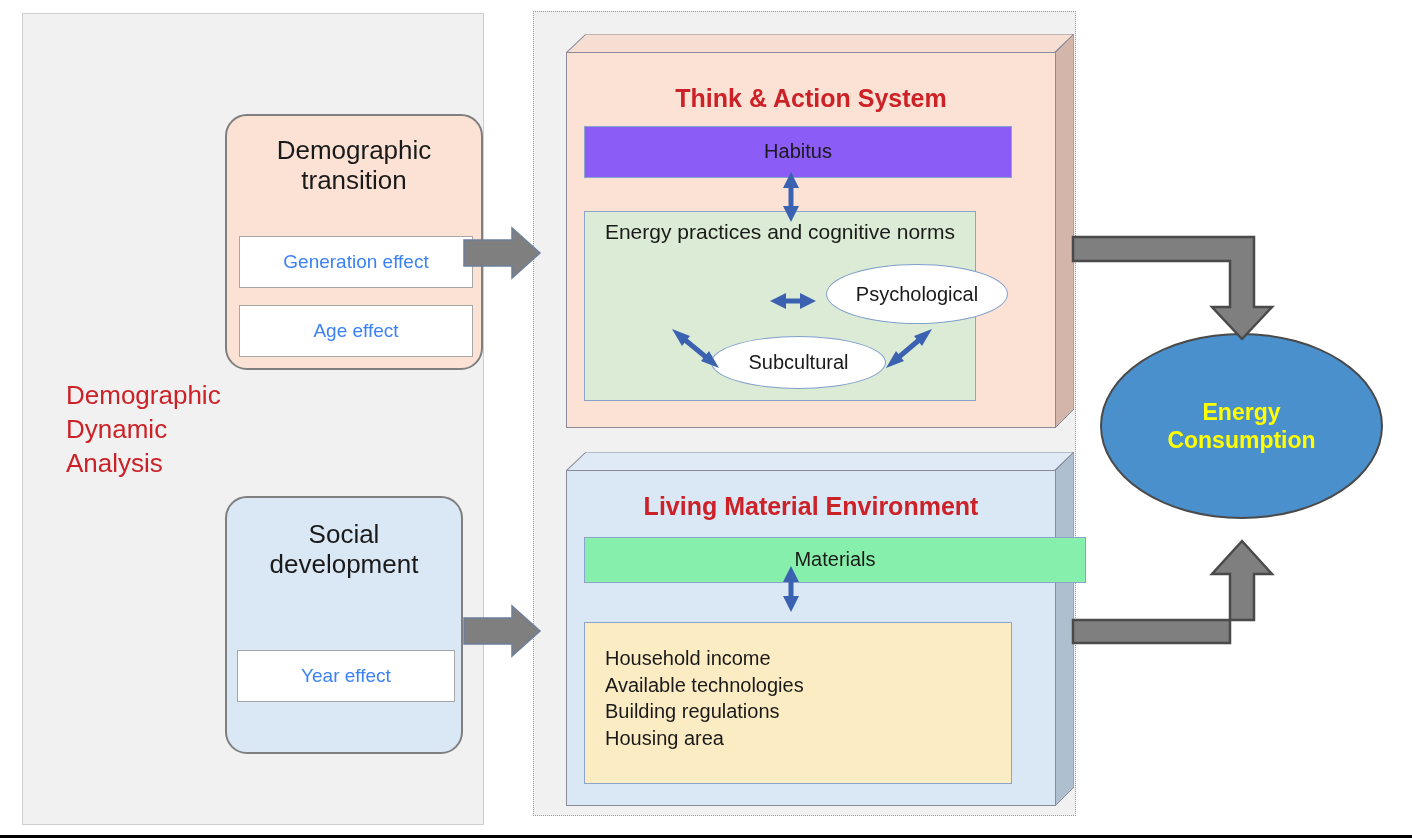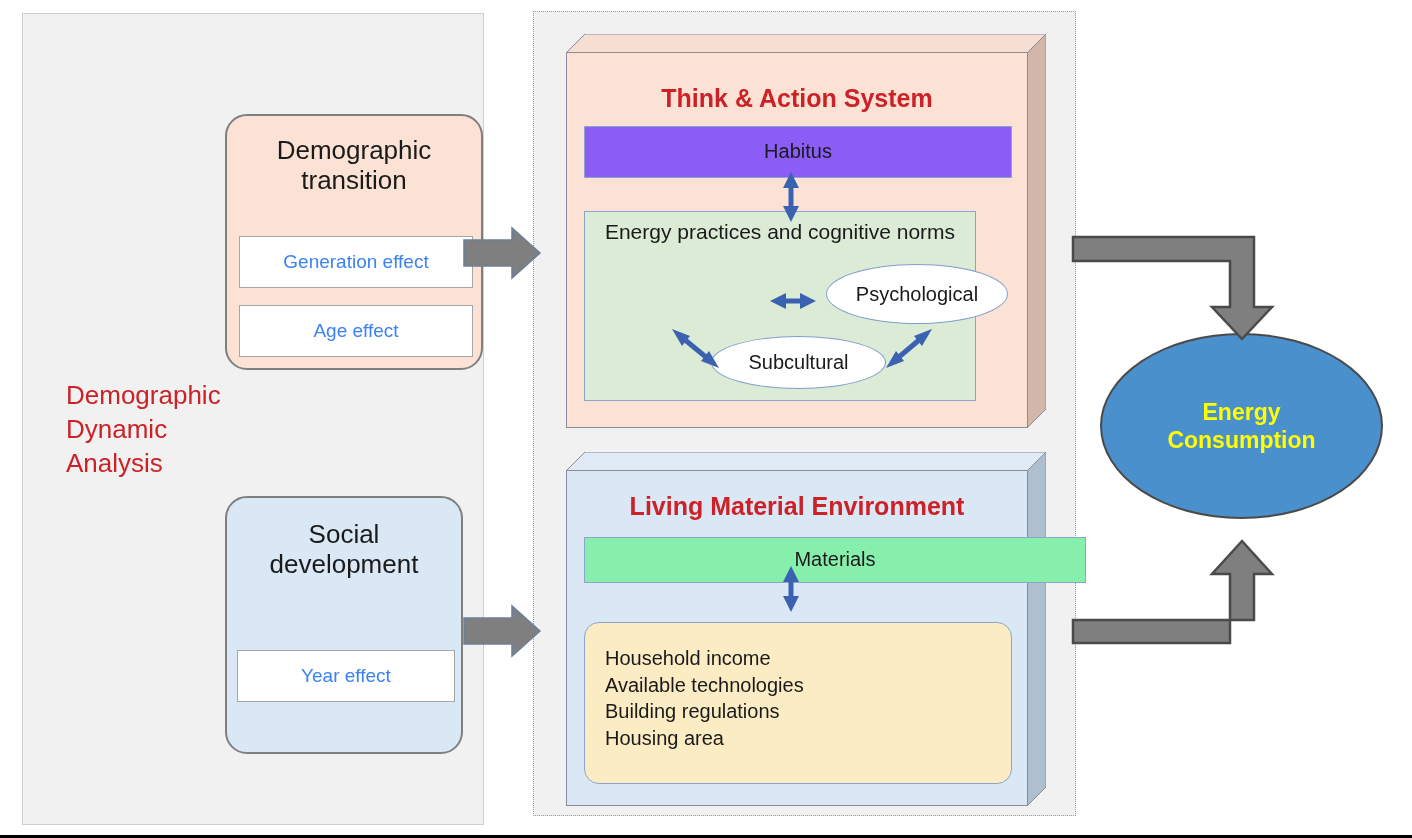--- a/index.html
+++ b/index.html
@@ -98,20 +98,21 @@
     width: 543px;
     height: 805px;
     background: #f1f1f1;
     border: 1px dotted #9a9a9a;
     box-sizing: border-box;
   }
 
   
   .box3d {
     position: absolute;
+    padding-left: 28px;
   }
   .box3d .face {
     position: absolute;
     left: 0;
     top: 18px;
     right: 18px;
     bottom: 0;
     box-sizing: border-box;
     border: 1px solid #8a8a99;
   }
@@ -172,21 +173,21 @@
 
   
   #box-living { left: 32px; top: 440px; width: 480px; height: 354px; }
   #box-living .face { background: #dae7f4; }
   #box-living .bevel-top  { left: 0; top: 0; width: 100%; height: 19px; }
   #box-living .bevel-right{ right: 0; top: 0; width: 19px; height: 100%; }
   #box-living .box-title  { top: 40px; }
 
   #materials-box { left: 18px; top: 85px; width: 502px; height: 46px; background: #86efac; }
   #materials-box .ib-label { top: 10px; }
-  #factors-box   { left: 18px; top: 170px; width: 428px; height: 162px; background: #fcecc4; border-radius: 15px; }
+  #factors-box   { left: 18px; top: 170px; width: 428px; height: 162px; background: #fcecc4; }
   #factors-box .factor-list {
     position: absolute;
     left: 20px;
     top: 22px;
     font-size: 20px;
     line-height: 1.33;
     color: #1a1a1a;
     text-align: left;
     white-space: pre-line;
   }

